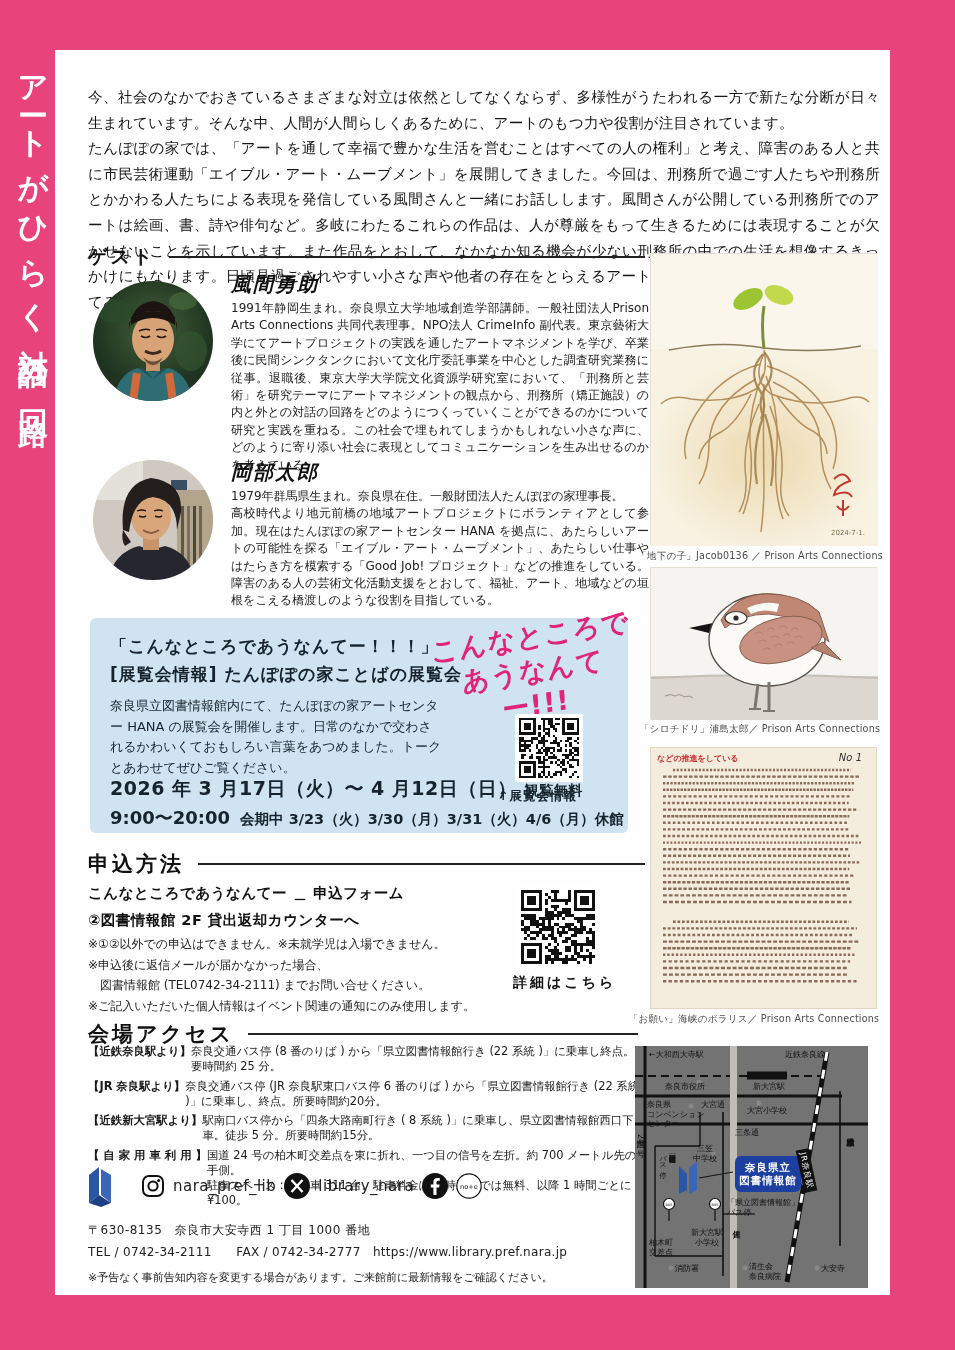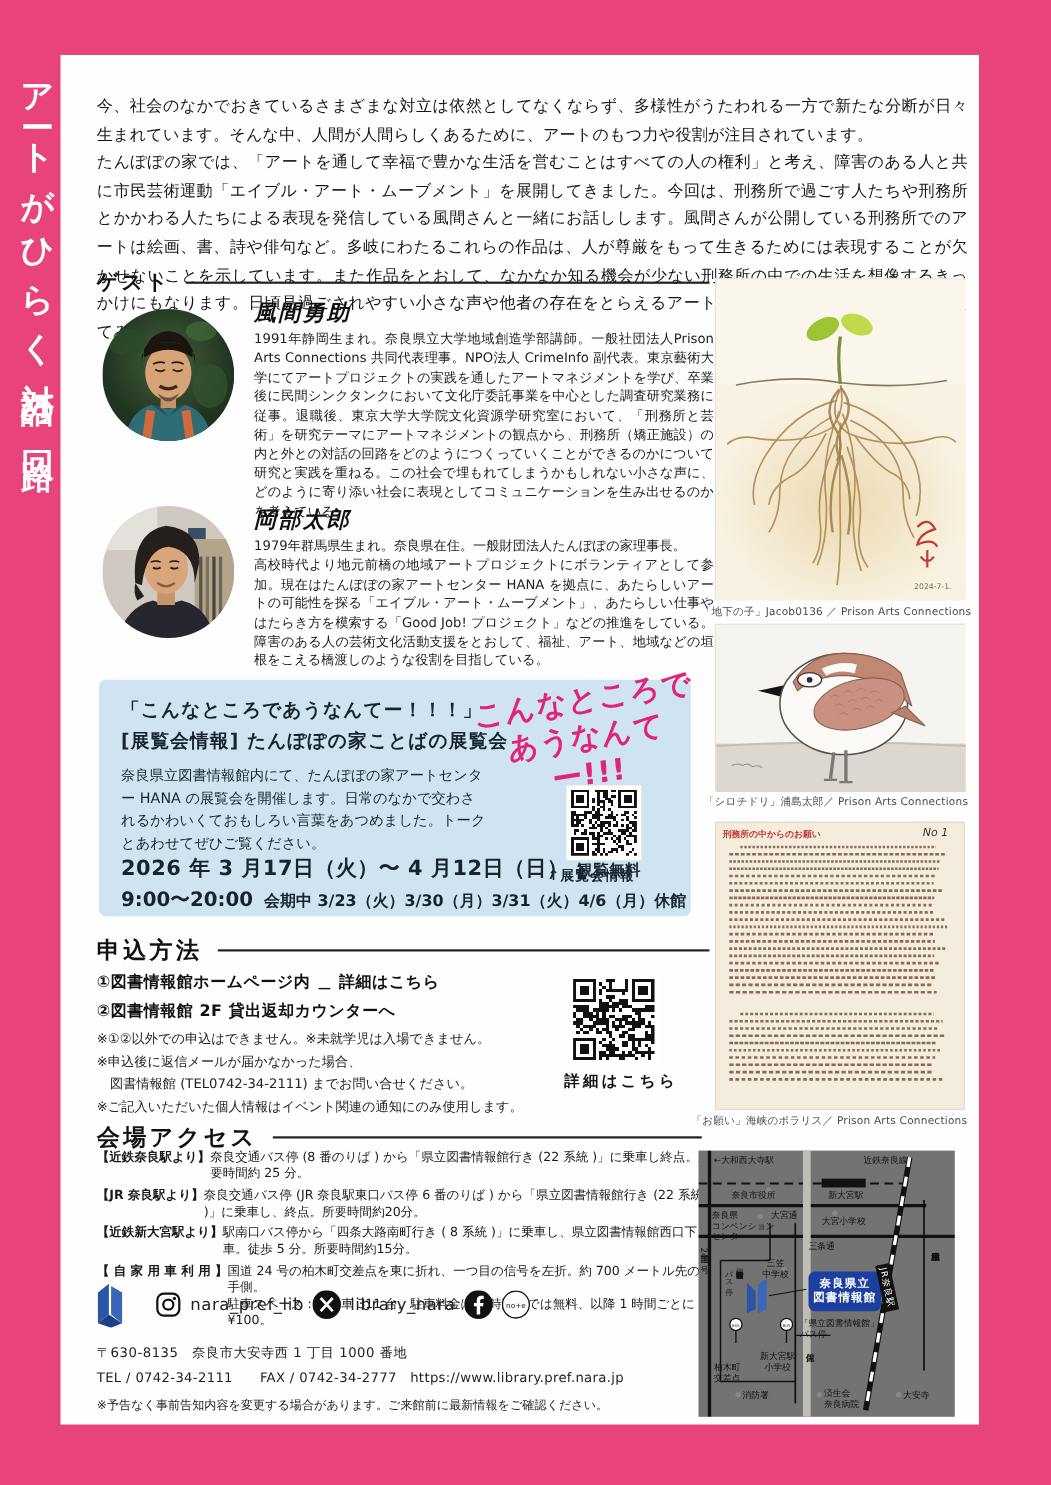--- a/index.html
+++ b/index.html
@@ -451,21 +451,21 @@
         <ellipse cx="85" cy="50" rx="11" ry="6.5" fill="#fbfaf7" stroke="#3c3a38" stroke-width="1.2"></ellipse>
         <circle cx="85" cy="50" r="2.6" fill="#2b2b2b"></circle>
         <path d="M107 116 L104 140 M118 114 L118 142" stroke="#7b7770" stroke-width="3" fill="none"></path>
         <path d="M98 141 h12 M112 143 h12" stroke="#7b7770" stroke-width="2"></path>
         <path d="M14 128 q6 -3 10 0 q5 -3 9 1 q6 -2 9 1" stroke="#9a948c" stroke-width="1" fill="none"></path>
       </svg>
     </div>
     <div class="abs artcap art2cap">「シロチドリ」浦島太郎／ Prison Arts Connections</div>
 
     <div class="art3">
-      <div class="insc">刑務所の中からのお願い</div>
+      <div class="insc">などの推進をしている</div>
       <div class="no">No 1</div>
       <svg id="scribble" viewBox="0 0 227 240" width="227" height="240" style="position:absolute;left:0;top:18px;">
           <line x1="22" y1="4" x2="199.91682502720505" y2="4" stroke="#6e4c38" stroke-width="2.4" stroke-dasharray="2.1 1.6" opacity="0.8"></line>
           <line x1="12" y1="10.6" x2="208.95100786490366" y2="10.6" stroke="#6e4c38" stroke-width="2.4" stroke-dasharray="3.5 1.7" opacity="0.8"></line>
           <line x1="12" y1="17.2" x2="203.1857859552838" y2="17.2" stroke="#6e4c38" stroke-width="2.4" stroke-dasharray="2.3 1.4" opacity="0.8"></line>
           <line x1="12" y1="23.799999999999997" x2="202.2634988562204" y2="23.799999999999997" stroke="#6e4c38" stroke-width="2.4" stroke-dasharray="2.4 1.1" opacity="0.8"></line>
           <line x1="12" y1="30.4" x2="200.0069765248336" y2="30.4" stroke="#6e4c38" stroke-width="2.4" stroke-dasharray="3.0 2.1" opacity="0.8"></line>
           <line x1="12" y1="37" x2="197.68317342316732" y2="37" stroke="#6e4c38" stroke-width="2.4" stroke-dasharray="2.6 2.0" opacity="0.8"></line>
           <line x1="12" y1="43.599999999999994" x2="205.98554103262722" y2="43.599999999999994" stroke="#6e4c38" stroke-width="2.4" stroke-dasharray="3.3 1.7" opacity="0.8"></line>
           <line x1="12" y1="50.199999999999996" x2="198.35572612518445" y2="50.199999999999996" stroke="#6e4c38" stroke-width="2.4" stroke-dasharray="3.1 1.0" opacity="0.8"></line>
@@ -495,21 +495,21 @@
           <line x1="12" y1="215.2" x2="205.57465520920232" y2="215.2" stroke="#6e4c38" stroke-width="2.4" stroke-dasharray="3.3 2.3" opacity="0.8"></line>
         </svg>
     </div>
     <div class="abs artcap art3cap">「お願い」海峡のポラリス／ Prison Arts Connections</div>
 
     <div class="abs sec sec-apply">
       <span class="t">申込方法</span>
       <span class="rule"></span>
     </div>
     <div class="abs methods">
-      <div>①図書情報館ホームページ内 ＿ 詳細はこちら</div>
+      <div>こんなところであうなんてー ＿ 申込フォーム</div>
       <div>②図書情報館 2F 貸出返却カウンターへ</div>
     </div>
     <div class="abs notes">
       <div>※①②以外での申込はできません。※未就学児は入場できません。</div>
       <div>※申込後に返信メールが届かなかった場合、</div>
       <div>　図書情報館 (TEL0742-34-2111) までお問い合せください。</div>
       <div>※ご記入いただいた個人情報はイベント関連の通知にのみ使用します。</div>
     </div>
     <div class="qr qr2 abs">
         <svg viewBox="0 0 25 25" width="100%" height="100%" shape-rendering="crispEdges">

